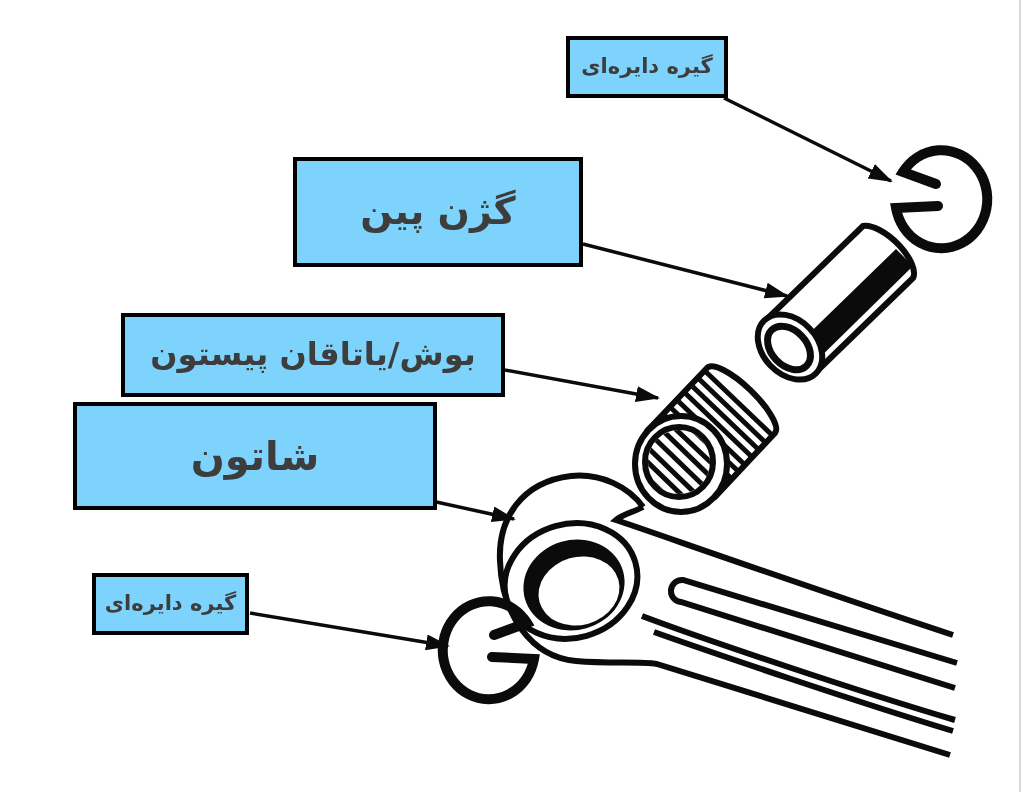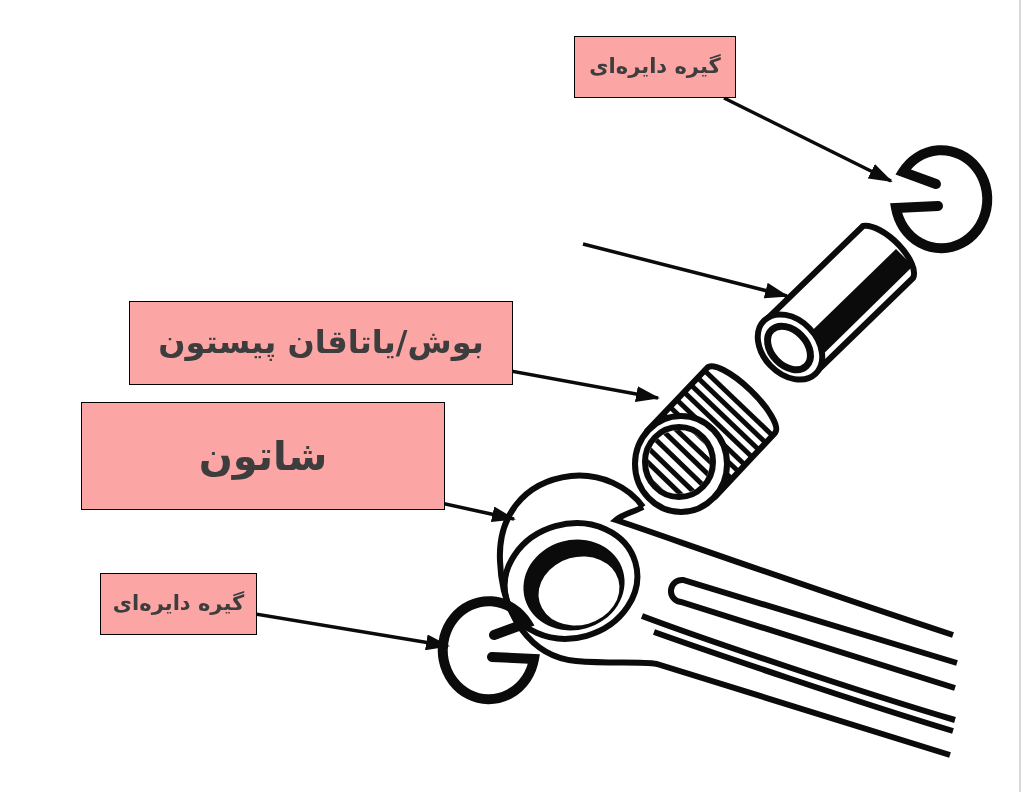--- a/index.html
+++ b/index.html
@@ -7,36 +7,35 @@
     position:relative;
     width:1024px;height:792px;
     background:#ffffff;
     overflow:hidden;
     font-family:"DejaVu Sans", sans-serif;
   }
   .stage svg{position:absolute;left:0;top:0;}
   .label-box{
     position:absolute;
     box-sizing:border-box;
-    background:#fca5a5;
-    border:1px solid #000000;
+    background:#7dd3fc;
+    border:4px solid #000000;
     display:flex;
     align-items:center;
     justify-content:center;
     direction:rtl;
     font-weight:bold;
     color:#3d3d3d;
     text-align:center;
     line-height:1.1;
     z-index:2;
-    margin-left:8px;
   }
   #box-circlip-top   {left:566px; top:36px;  width:162px; height:62px;  font-size:21px;}
   #box-gudgeon-pin   {left:293px; top:157px; width:290px; height:110px; font-size:38px;}
-  #box-bush-bearing  {left:121px; top:301px; width:384px; height:84px;  font-size:32px;}
+  #box-bush-bearing  {left:121px; top:313px; width:384px; height:84px;  font-size:32px;}
   #box-connecting-rod{left:73px;  top:402px; width:364px; height:108px; font-size:40px;}
   #box-circlip-bottom{left:92px;  top:573px; width:157px; height:62px;  font-size:21px;}
 </style>
 </head>
 <body>
 
 <div class="stage">
 
   <svg width="1024" height="792" viewBox="0 0 1024 792">
     <defs>
@@ -104,20 +103,21 @@
       <ellipse cx="571" cy="581" rx="67" ry="57" transform="rotate(-16 571 581)" fill="none" stroke="#0b0b0b" stroke-width="6"></ellipse>
       <ellipse cx="574" cy="585" rx="51" ry="45" transform="rotate(-16 574 585)" fill="#0b0b0b"></ellipse>
       <ellipse cx="579" cy="591" rx="41" ry="34" transform="rotate(-16 579 591)" fill="#ffffff"></ellipse>
     </g>
 
     <path d="M 494 635 L 527 623 A 46 49 0 1 0 534 659 L 492 657" fill="none" stroke="#0b0b0b" stroke-width="10" stroke-linecap="round"></path>
   </svg>
 
   <div class="label-box" id="box-circlip-top" dir="rtl">گیره دایره‌ای</div>
 
+  <div class="label-box" id="box-gudgeon-pin" dir="rtl">گژن پین</div>
 
   <div class="label-box" id="box-bush-bearing" dir="rtl">بوش/یاتاقان پیستون</div>
 
   <div class="label-box" id="box-connecting-rod" dir="rtl">شاتون</div>
 
   <div class="label-box" id="box-circlip-bottom" dir="rtl">گیره دایره‌ای</div>
 
 </div>
 
 </body></html>

